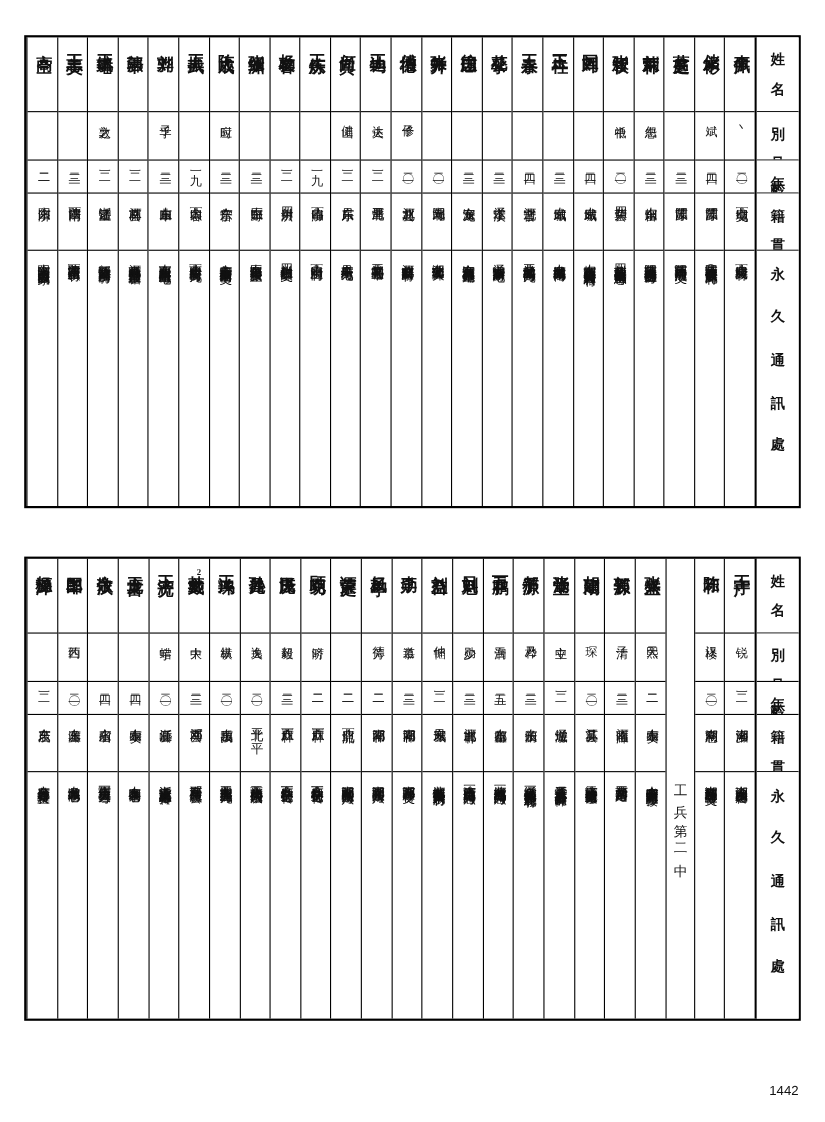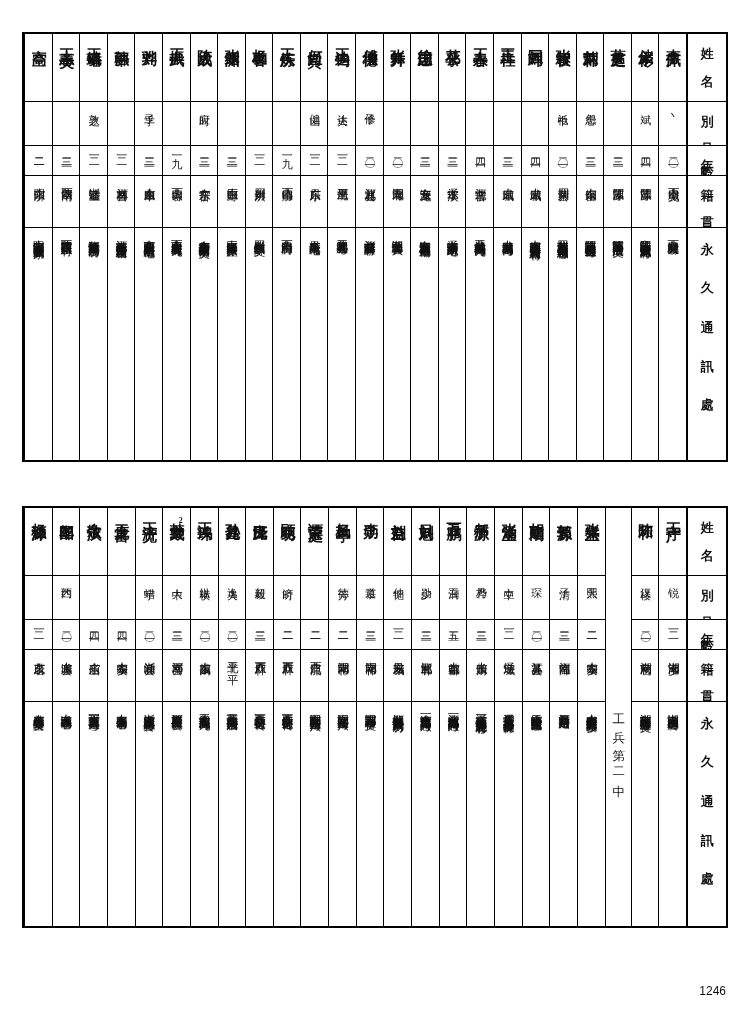--- a/index.html
+++ b/index.html
@@ -978,14 +978,14 @@
         </div>
         <div class="cell c-native native">
           <span class="v">广东茂名</span>
         </div>
         <div class="cell c-addr addr">
           <span class="v">广东茂名谷箅墟广安堂转</span>
         </div>
       </div>
     </div>
 
-  <div class="pagenum">1246</div>
+  <div class="pagenum">1442</div>
 </div>
 
 </body></html>

